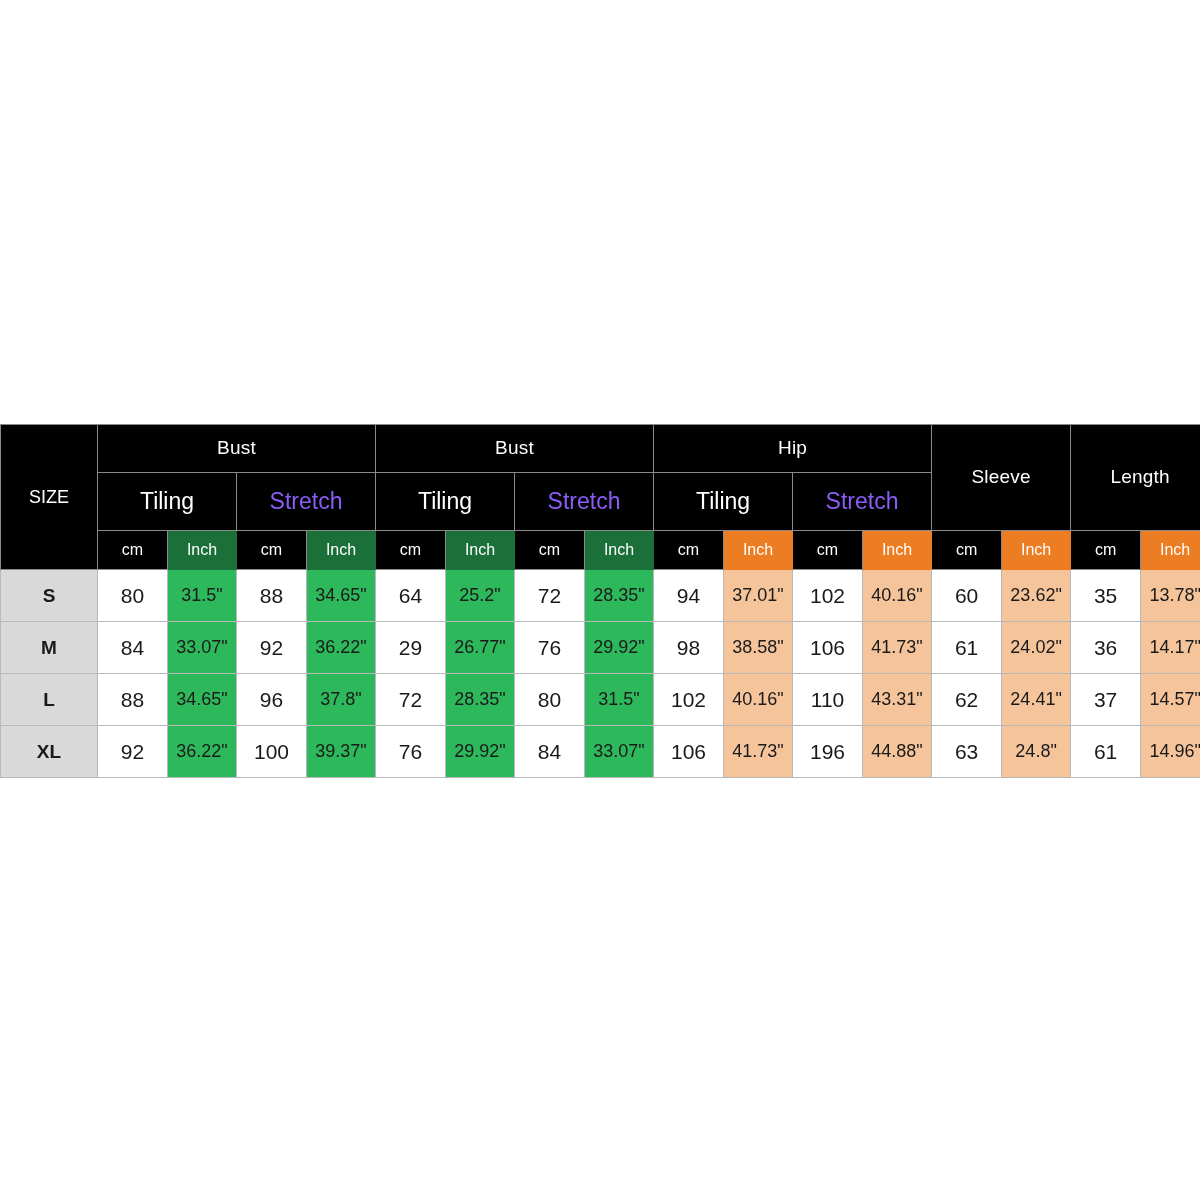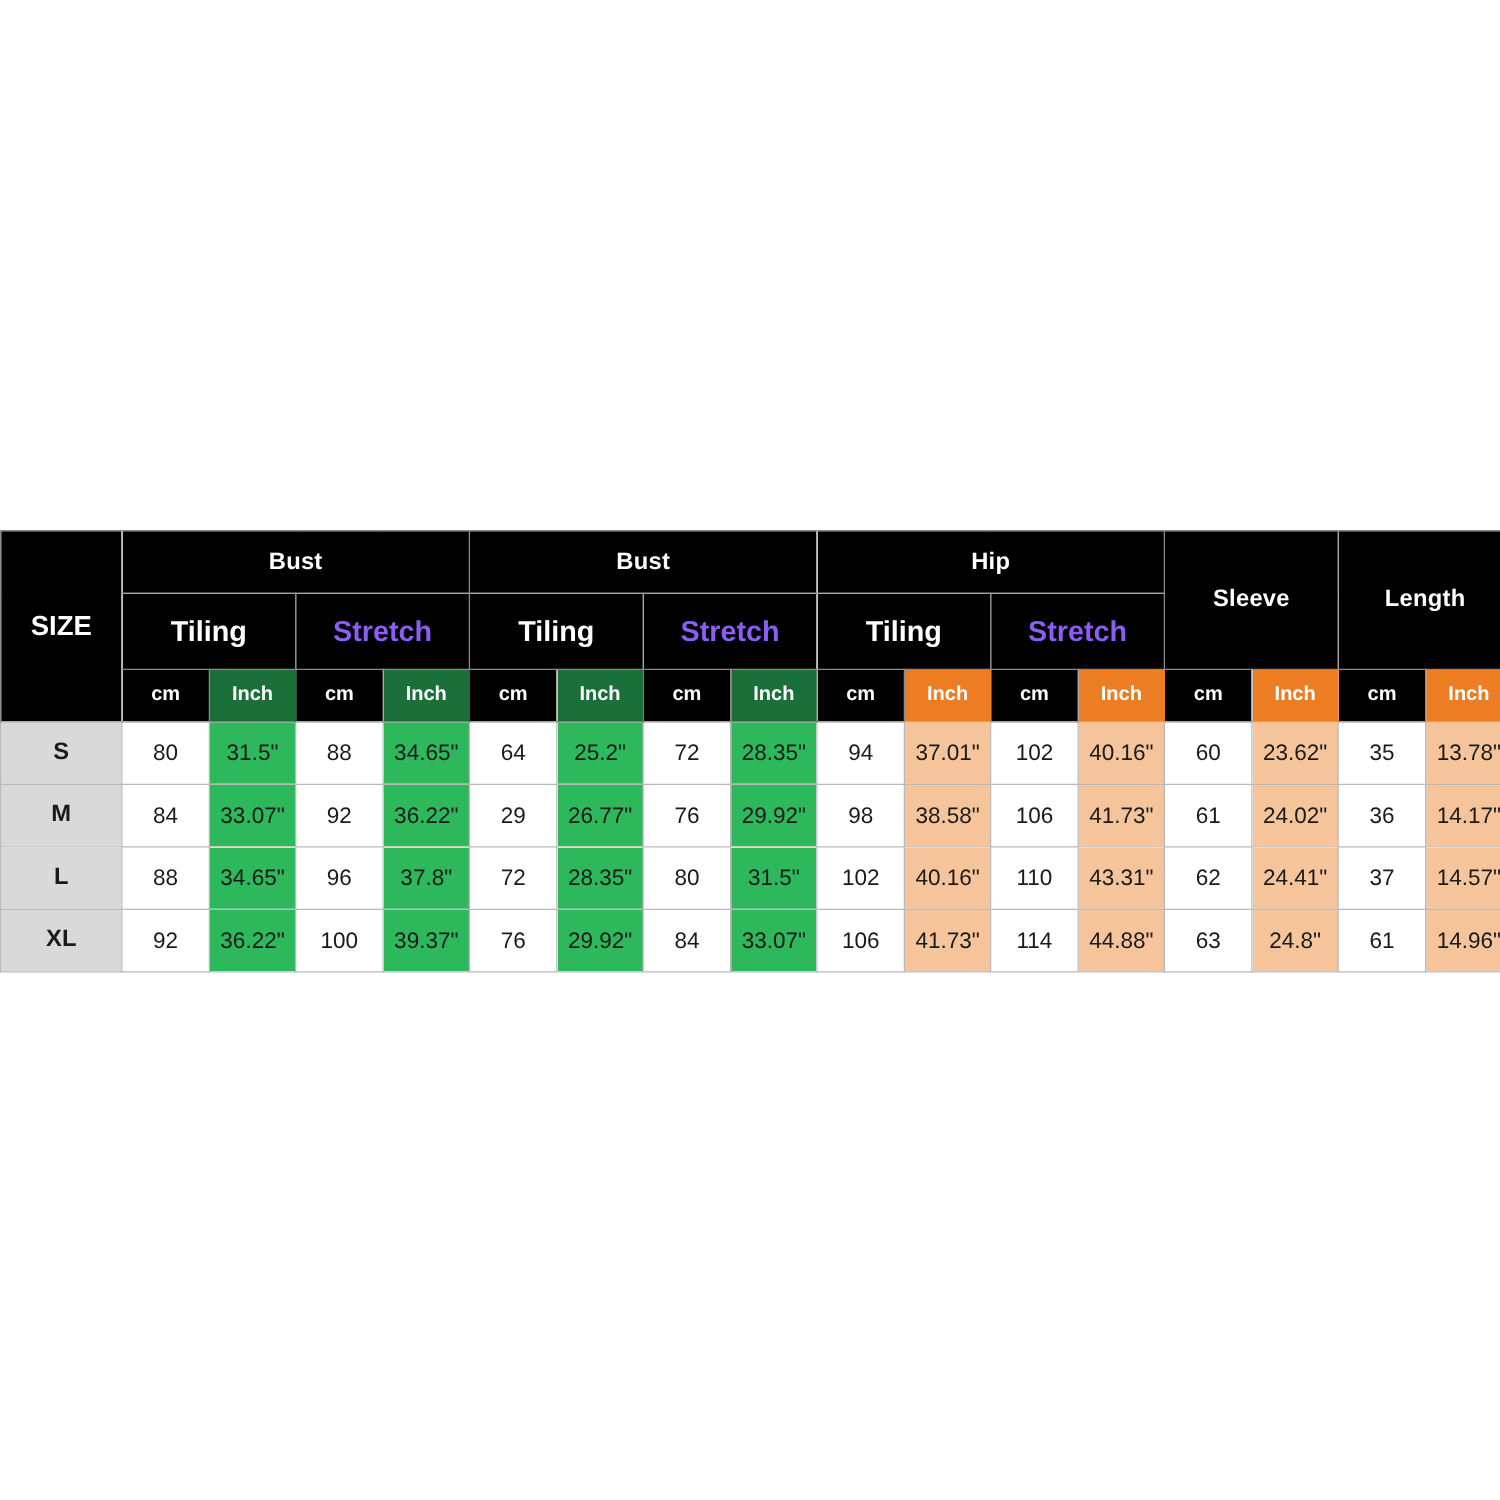--- a/index.html
+++ b/index.html
@@ -35,45 +35,45 @@
     vertical-align: middle;
     padding: 0;
     overflow: hidden;
     white-space: nowrap;
   }
 
   
   .hd {
     background: #000000;
     color: #ffffff;
-    font-weight: bold;
+    font-weight: normal;
     border-color: #8a8a8a !important;
   }
   .hd-group { font-size: 19px; letter-spacing: .2px; }
-  .hd-size  { font-size: 22px; }
+  .hd-size  { font-size: 18px; }
   .hd-sub   { font-size: 23px; }
   .hd-sub.stretch { color: #8b5cf6; margin-left: 21px; }
   .hd-unit  { font-size: 16px; }
 
   
   .unit-green  { background: #1a7038; color: #ffffff; border-color: #1a7038 !important; }
   .unit-orange { background: #ed7d22; color: #ffffff; border-color: #ed7d22 !important; }
 
   
   .body-row td { border: 1px solid #3a3a3a; }
   .sz {
     background: #d9d9d9;
     color: #1a1a1a;
     font-weight: bold;
     font-size: 19px;
   }
   .cm {
     background: #ffffff;
     color: #1a1a1a;
-    font-size: 18px;
+    font-size: 21px;
   }
   .inch { font-size: 18px; color: #1a1a1a; }
   .inch-green { background: #2eb85c; }
   .inch-peach { background: #f5c49a; }
 
   
   .c-size  { width: 97px; }
   .c-cm    { width: 70px; }
   .c-inch  { width: 69px; }
 </style>
@@ -208,21 +208,21 @@
       <td class="cm">92</td>
       <td class="inch inch-green">36.22"</td>
       <td class="cm">100</td>
       <td class="inch inch-green">39.37"</td>
       <td class="cm">76</td>
       <td class="inch inch-green">29.92"</td>
       <td class="cm">84</td>
       <td class="inch inch-green">33.07"</td>
       <td class="cm">106</td>
       <td class="inch inch-peach">41.73"</td>
-      <td class="cm">114</td>
+      <td class="cm">196</td>
       <td class="inch inch-peach">44.88"</td>
       <td class="cm">63</td>
       <td class="inch inch-peach">24.8"</td>
       <td class="cm">61</td>
       <td class="inch inch-peach">14.96"</td>
     </tr>
   </tbody>
     </table>
 </div>
 

